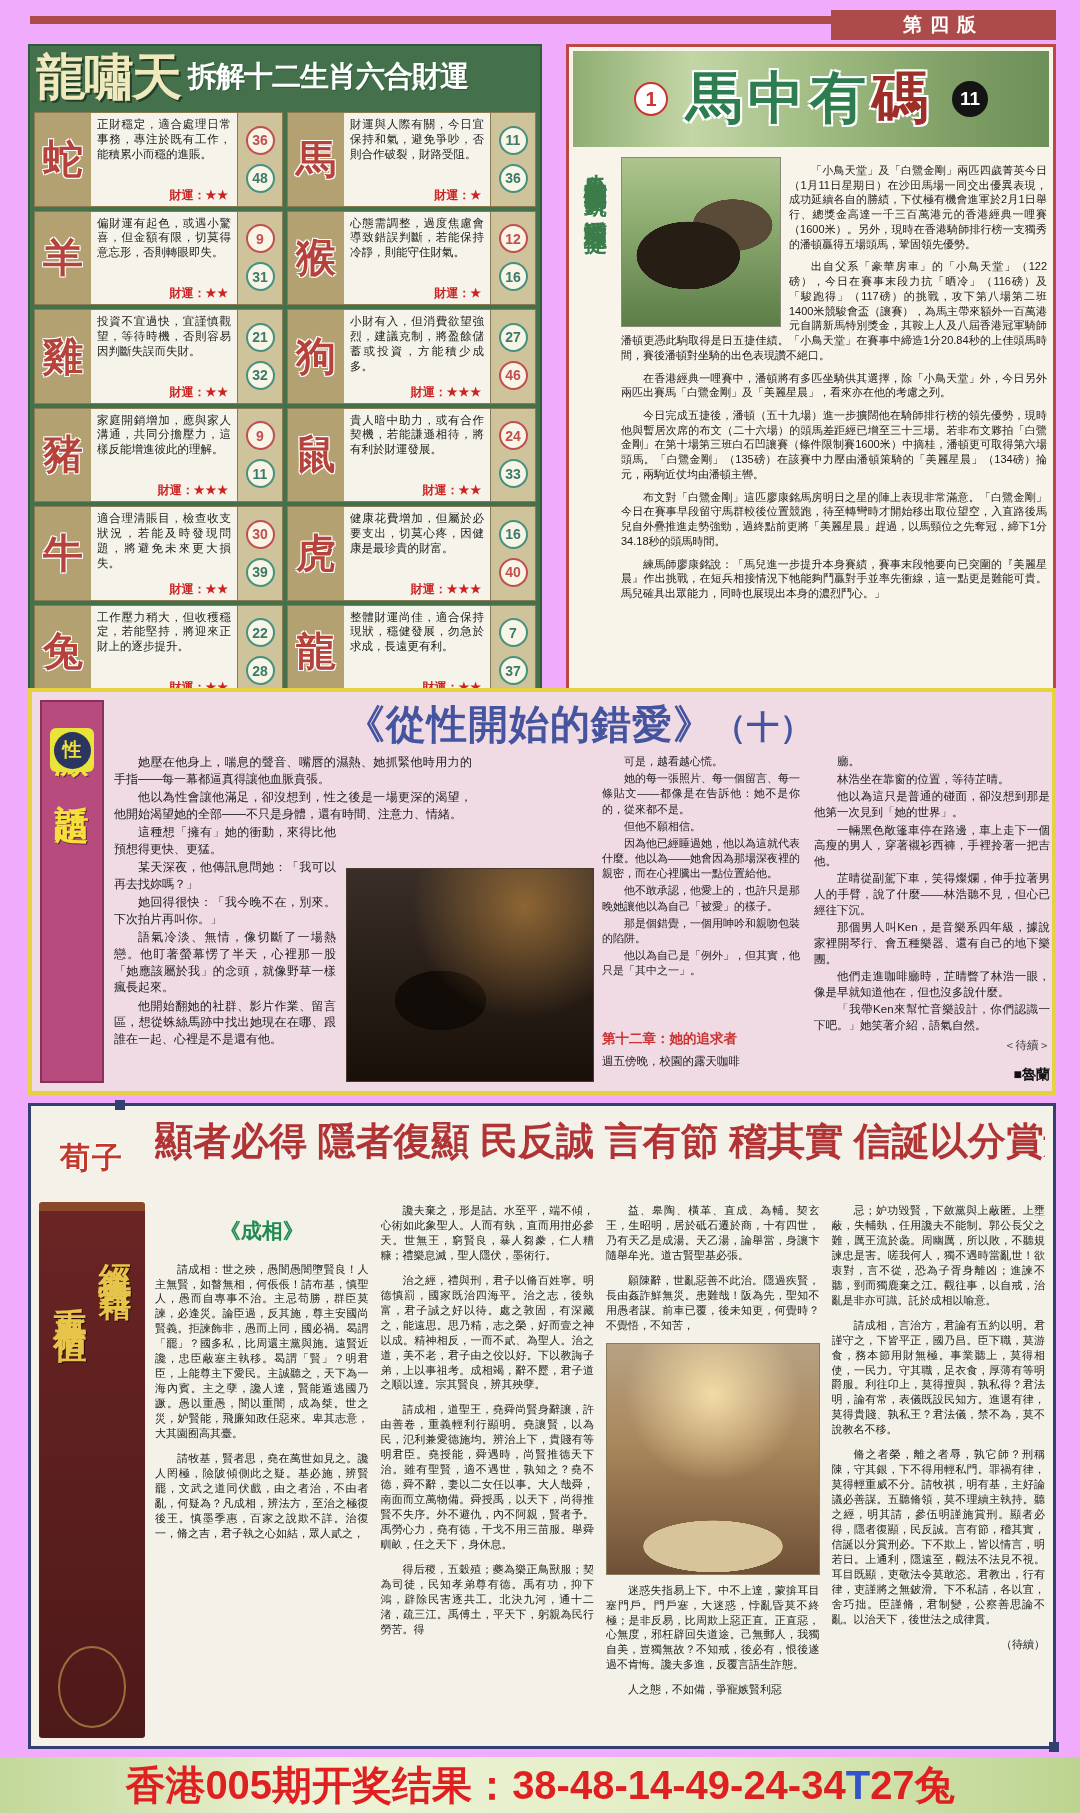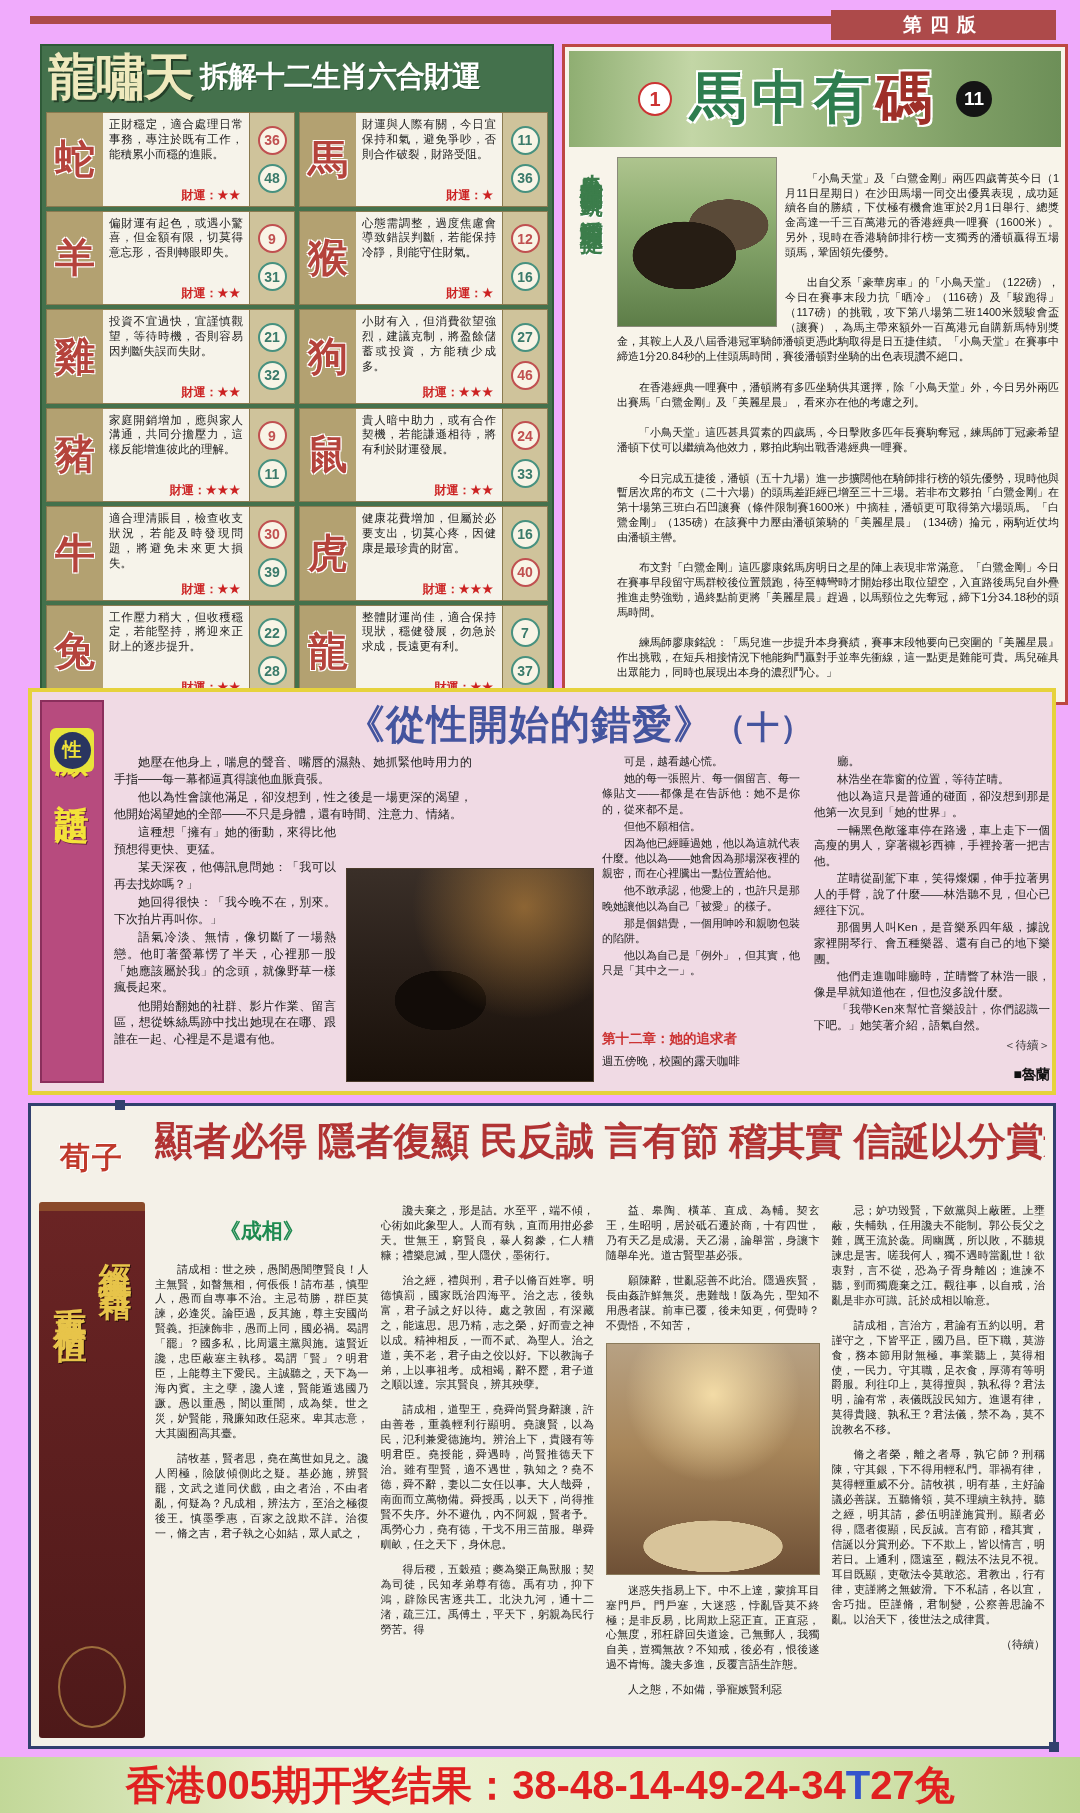--- a/index.html
+++ b/index.html
@@ -4,21 +4,21 @@
 <style>
   html,body{margin:0;padding:0;}
   body{background:#dfdacb;font-family:"Liberation Sans",sans-serif;}
   .page{position:relative;width:1080px;height:1813px;background:#f0abfc;overflow:hidden;}
 
   
   .top-red-bar{position:absolute;top:16px;left:30px;right:230px;height:8px;background:#ad4a4a;}
   .edition-tab{position:absolute;top:10px;right:24px;width:225px;height:30px;background:#ad4a4a;color:#fff;
     font-size:19px;font-weight:bold;line-height:30px;text-align:center;letter-spacing:8px;}
 
-  .top-row{position:absolute;top:44px;left:40px;width:1028px;height:661px;display:flex;gap:8px;}
+  .top-row{position:absolute;top:44px;left:28px;width:1028px;height:661px;display:flex;gap:24px;}
 
   
   .zodiac{width:514px;background:#44714c;border:2px solid #2f5a38;display:flex;flex-direction:column;box-sizing:border-box;}
   .zodiac-title{height:62px;display:flex;align-items:center;padding:0 6px;gap:8px;flex-shrink:0;}
   .zt-main{font-size:50px;font-weight:bold;color:#efe9bd;text-shadow:2px 2px 0 #243f28;letter-spacing:-2px;}
   .zt-sub{font-size:29px;font-weight:bold;color:#ffffff;text-shadow:1px 1px 0 #2f5a38;letter-spacing:-1px;white-space:nowrap;}
   .zgrid{flex:1;display:grid;grid-template-columns:1fr 1fr;grid-auto-rows:1fr;gap:4px;padding:4px;}
   .zcell{background:#f6f3ea;display:flex;border:1px solid #8a7a50;overflow:hidden;}
   .zchar{width:56px;flex-shrink:0;background:#b3a171;color:#b5433c;font-size:40px;font-weight:bold;
     display:flex;align-items:center;justify-content:center;
@@ -43,21 +43,21 @@
   .badge-dark{width:36px;height:36px;border-radius:50%;background:#141414;color:#fff;
     display:flex;align-items:center;justify-content:center;font-size:19px;font-weight:bold;}
   .horse-title{font-size:56px;font-weight:bold;letter-spacing:6px;
     text-shadow:2px 2px 0 #fff,-2px -2px 0 #fff,2px -2px 0 #fff,-2px 2px 0 #fff;}
   .horse-title .t-green{color:#2e7d4f;}
   .horse-title .t-red{color:#9e2f28;}
   .horse-body{flex:1;display:flex;padding:4px 6px;overflow:hidden;}
   .vhl{writing-mode:vertical-rl;text-orientation:upright;font-size:23px;font-weight:bold;color:#3c7d4b;
     width:42px;flex-shrink:0;letter-spacing:2px;line-height:42px;text-shadow:1px 1px 0 #fff;}
   .horse-text{flex:1;font-size:11px;line-height:1.34;color:#1a1a1a;text-align:justify;padding-left:4px;}
-  .horse-text p{margin:16px 0 1px;text-indent:2em;}
+  .horse-text p{margin:8px 0 1px;text-indent:2em;}
   .horse-photo{float:left;width:158px;height:168px;margin:2px 8px 4px 0;border:1px solid #8a8a7a;
     background:
       radial-gradient(ellipse 52px 34px at 42% 58%, #261d14 0 99%, transparent 100%),
       radial-gradient(ellipse 40px 26px at 70% 40%, #5a4a38 0 99%, transparent 100%),
       linear-gradient(180deg,#aec48e 0%,#8fae72 35%,#74945c 70%,#5d7d48 100%);}
 
   
   .story{position:absolute;top:688px;left:28px;width:1028px;height:407px;background:#f0dae4;
     border:4px solid #e6d23c;box-sizing:border-box;display:flex;padding:8px;gap:10px;}
   .story-sidebar{width:60px;flex-shrink:0;background:#b74b7e;border:2px solid #8a2f5c;
@@ -274,21 +274,20 @@
         <span class="badge-dark">11</span>
       </div>
       <div class="horse-body">
         <div class="vhl">小鳥天堂白鷺金剛齊奏凱　潘頓獨取五捷</div>
         <div class="horse-text">
           <div class="horse-photo"></div>
           <div>
               <p>「小鳥天堂」及「白鷺金剛」兩匹四歲菁英今日（1月11日星期日）在沙田馬場一同交出優異表現，成功延續各自的勝績，下仗極有機會進軍於2月1日舉行、總獎金高達一千三百萬港元的香港經典一哩賽（1600米）。另外，現時在香港騎師排行榜一支獨秀的潘頓贏得五場頭馬，鞏固領先優勢。</p>
               <p>出自父系「豪華房車」的「小鳥天堂」（122磅），今日在賽事末段力抗「晒冷」（116磅）及「駿跑得」（117磅）的挑戰，攻下第八場第二班1400米競駿會盃（讓賽），為馬主帶來額外一百萬港元自購新馬特別獎金，其鞍上人及八屆香港冠軍騎師潘頓更憑此駒取得是日五捷佳績。「小鳥天堂」在賽事中締造1分20.84秒的上佳頭馬時間，賽後潘頓對坐騎的出色表現讚不絕口。</p>
               <p>在香港經典一哩賽中，潘頓將有多匹坐騎供其選擇，除「小鳥天堂」外，今日另外兩匹出賽馬「白鷺金剛」及「美麗星晨」，看來亦在他的考慮之列。</p>
-              <p>「小鳥天堂」這匹甚具質素的四歲馬，今日擊敗多匹年長賽駒奪冠，練馬師丁冠豪希望潘頓下仗可以繼續為他效力，夥拍此駒出戰香港經典一哩賽。</p>
               <p>今日完成五捷後，潘頓（五十九場）進一步擴闊他在騎師排行榜的領先優勢，現時他與暫居次席的布文（二十六場）的頭馬差距經已增至三十三場。若非布文夥拍「白鷺金剛」在第十場第三班白石凹讓賽（條件限制賽1600米）中摘桂，潘頓更可取得第六場頭馬。「白鷺金剛」（135磅）在該賽中力壓由潘頓策騎的「美麗星晨」（134磅）掄元，兩駒近仗均由潘頓主轡。</p>
               <p>布文對「白鷺金剛」這匹廖康銘馬房明日之星的陣上表現非常滿意。「白鷺金剛」今日在賽事早段留守馬群較後位置競跑，待至轉彎時才開始移出取位望空，入直路後馬兒自外疊推進走勢強勁，過終點前更將「美麗星晨」趕過，以馬頸位之先奪冠，締下1分34.18秒的頭馬時間。</p>
               <p>練馬師廖康銘說：「馬兒進一步提升本身賽績，賽事末段牠要向已突圍的『美麗星晨』作出挑戰，在短兵相接情況下牠能夠鬥贏對手並率先衝線，這一點更是難能可貴。馬兒確具出眾能力，同時也展現出本身的濃烈鬥心。」</p>
             </div>
         </div>
       </div>
     </section>
   </div>
 
   <section class="story">

